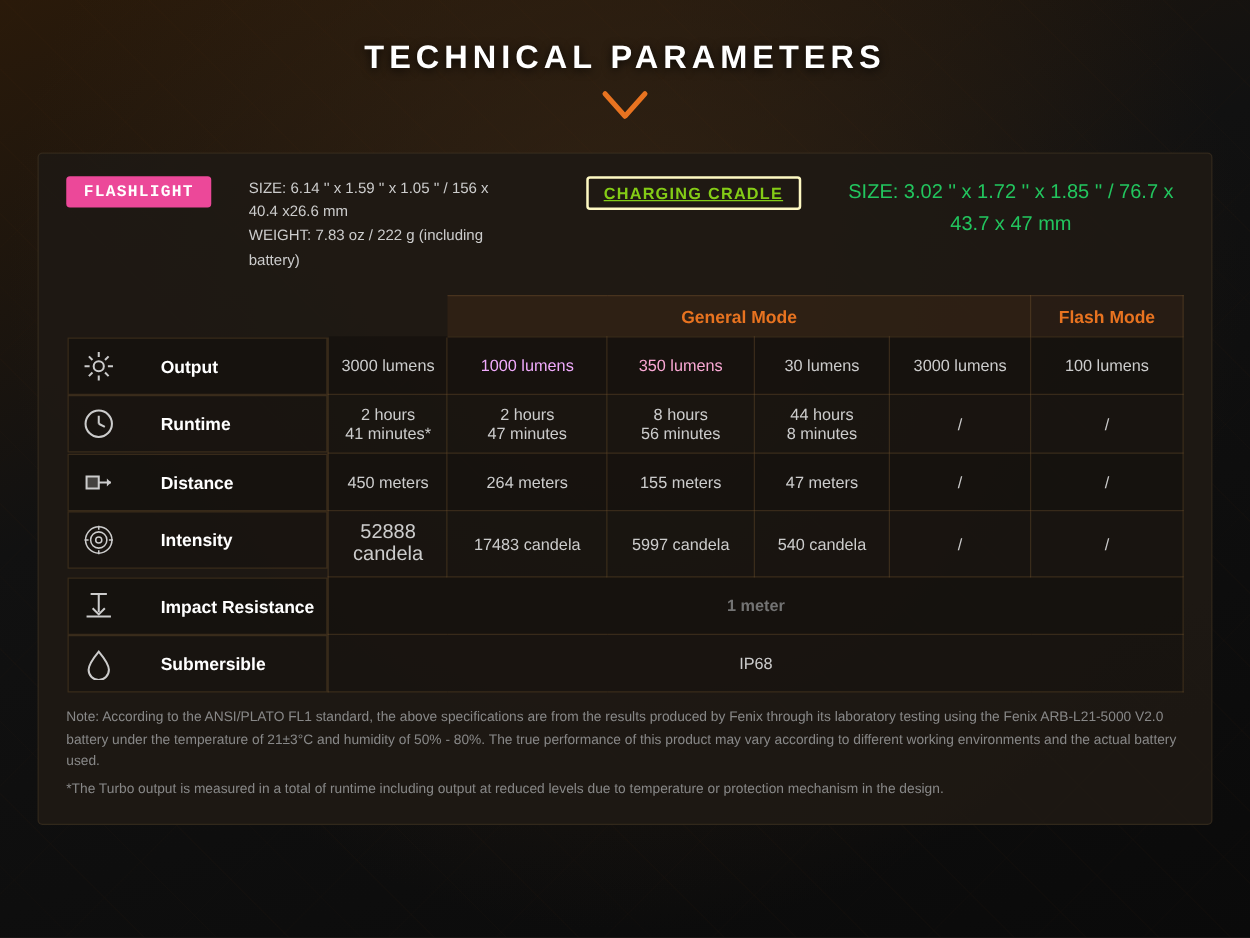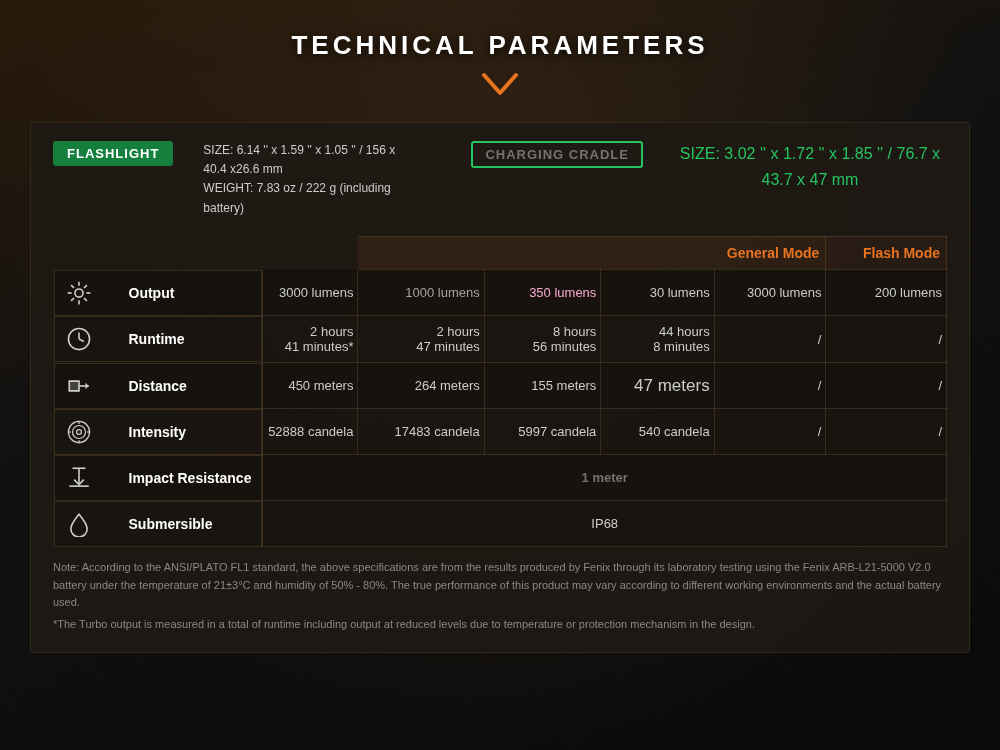--- a/index.html
+++ b/index.html
@@ -68,70 +68,72 @@
 
     
     .product-row {
       display: flex;
       align-items: flex-start;
       gap: 30px;
       margin-bottom: 18px;
     }
 
     .product-badge {
-      background: #15803d;
+      background: #ec4899;
       color: #fff;
       font-weight: 700;
       font-size: 13px;
       letter-spacing: 1px;
       padding: 5px 14px;
       border-radius: 3px;
       white-space: nowrap;
       flex-shrink: 0;
+      font-family: Liberation Mono, monospace;
     }
 
     .product-specs {
       color: #ccc;
       font-size: 12px;
       line-height: 1.6;
     }
 
     .product-divider {
       flex: 1;
     }
 
     .charging-badge {
       background: transparent;
-      border: 2px solid #22c55e;
-      color: #737373;
+      border: 2px solid #fef9c3;
+      color: #84cc16;
       font-weight: 700;
       font-size: 13px;
       letter-spacing: 1px;
       padding: 4px 12px;
       border-radius: 3px;
       white-space: nowrap;
       flex-shrink: 0;
+      text-decoration: underline;
     }
 
     .charging-specs {
       color: #22c55e;
       font-size: 16px;
       line-height: 1.6;
       text-align: center;
     }
 
     
     .spec-table {
       width: 100%;
       border-collapse: collapse;
     }
 
     .spec-table th, .spec-table td {
       border: 1px solid rgba(120,90,50,0.35);
-      text-align: right;
+      text-align: center;
       padding: 0;
       font-size: 13px;
     }
 
     
     .mode-header th {
       padding: 8px 6px;
       font-size: 14px;
       font-weight: 600;
     }
@@ -275,25 +277,25 @@
       <line x1="25" y1="16" x2="30" y2="16"></line>
       <line x1="6.3" y1="6.3" x2="9.8" y2="9.8"></line>
       <line x1="22.2" y1="22.2" x2="25.7" y2="25.7"></line>
       <line x1="25.7" y1="6.3" x2="22.2" y2="9.8"></line>
       <line x1="9.8" y1="22.2" x2="6.3" y2="25.7"></line>
     </svg>
               </span>
               <span>Output</span>
             </td>
             <td style="color: rgb(204, 204, 204); font-size: 13px; padding: 8px 4px; white-space: pre-line;">3000 lumens</td>
-            <td style="color: #a3a3a3; font-size: 13px; padding: 8px 4px; white-space: pre-line;">1000 lumens</td>
+            <td style="color: #f0abfc; font-size: 13px; padding: 8px 4px; white-space: pre-line;">1000 lumens</td>
             <td style="color: #f9a8d4; font-size: 13px; padding: 4px 4px; white-space: pre-line;">350 lumens</td>
             <td style="color: rgb(204, 204, 204); font-size: 13px; padding: 8px 4px; white-space: pre-line;">30 lumens</td>
             <td style="color: rgb(204, 204, 204); font-size: 13px; padding: 8px 4px; white-space: pre-line;">3000 lumens</td>
-            <td style="color: rgb(204, 204, 204); font-size: 13px; padding: 8px 4px; white-space: pre-line;">200 lumens</td>
+            <td style="color: rgb(204, 204, 204); font-size: 13px; padding: 8px 4px; white-space: pre-line;">100 lumens</td>
           </tr>
           <tr class="data-row">
             <td class="row-label">
               <span class="row-icon">
                 <svg class="icon-svg" viewBox="0 0 32 32" fill="none" stroke="#ccc" stroke-width="2">
       <circle cx="16" cy="16" r="13"></circle>
       <line x1="16" y1="8" x2="16" y2="16"></line>
       <line x1="16" y1="16" x2="22" y2="19"></line>
     </svg>
               </span>
@@ -317,40 +319,40 @@
       <polygon points="4,10 4,22 16,22 16,10" fill="rgba(180,180,180,0.3)" stroke="#ccc"></polygon>
       <line x1="16" y1="16" x2="28" y2="16"></line>
       <polygon points="24,12 28,16 24,20" fill="#ccc" stroke="none"></polygon>
     </svg>
               </span>
               <span>Distance</span>
             </td>
             <td style="color: rgb(204, 204, 204); font-size: 13px; padding: 8px 4px; white-space: pre-line;">450 meters</td>
             <td style="color: rgb(204, 204, 204); font-size: 13px; padding: 8px 4px; white-space: pre-line;">264 meters</td>
             <td style="color: rgb(204, 204, 204); font-size: 13px; padding: 8px 4px; white-space: pre-line;">155 meters</td>
-            <td style="color: rgb(204, 204, 204); font-size: 17px; padding: 8px 4px; white-space: pre-line;">47 meters</td>
+            <td style="color: rgb(204, 204, 204); font-size: 13px; padding: 8px 4px; white-space: pre-line;">47 meters</td>
             <td style="color: rgb(204, 204, 204); font-size: 13px; padding: 8px 4px; white-space: pre-line;">/</td>
             <td style="color: rgb(204, 204, 204); font-size: 13px; padding: 8px 4px; white-space: pre-line;">/</td>
           </tr>
           <tr class="data-row">
             <td class="row-label">
               <span class="row-icon">
                 <svg class="icon-svg" viewBox="0 0 32 32" fill="none" stroke="#ccc" stroke-width="1.5">
       <circle cx="16" cy="16" r="13"></circle>
       <circle cx="16" cy="16" r="8"></circle>
       <circle cx="16" cy="16" r="3"></circle>
       <line x1="16" y1="2" x2="16" y2="6"></line>
       <line x1="16" y1="26" x2="16" y2="30"></line>
       <line x1="2" y1="16" x2="6" y2="16"></line>
       <line x1="26" y1="16" x2="30" y2="16"></line>
     </svg>
               </span>
               <span>Intensity</span>
             </td>
-            <td style="color: rgb(204, 204, 204); font-size: 13px; padding: 8px 4px; white-space: pre-line; margin-left: 45px;">52888 candela</td>
+            <td style="color: rgb(204, 204, 204); font-size: 16px; padding: 8px 4px; white-space: pre-line; margin-left: 45px;">52888 candela</td>
             <td style="color: rgb(204, 204, 204); font-size: 13px; padding: 8px 4px; white-space: pre-line;">17483 candela</td>
             <td style="color: rgb(204, 204, 204); font-size: 13px; padding: 8px 4px; white-space: pre-line;">5997 candela</td>
             <td style="color: rgb(204, 204, 204); font-size: 13px; padding: 8px 4px; white-space: pre-line;">540 candela</td>
             <td style="color: rgb(204, 204, 204); font-size: 13px; padding: 8px 4px; white-space: pre-line;">/</td>
             <td style="color: rgb(204, 204, 204); font-size: 13px; padding: 8px 4px; white-space: pre-line;">/</td>
           </tr>
           <tr class="data-row">
             <td class="row-label">
               <span class="row-icon">
                 <svg class="icon-svg" viewBox="0 0 32 32" fill="none" stroke="#ccc" stroke-width="2">

